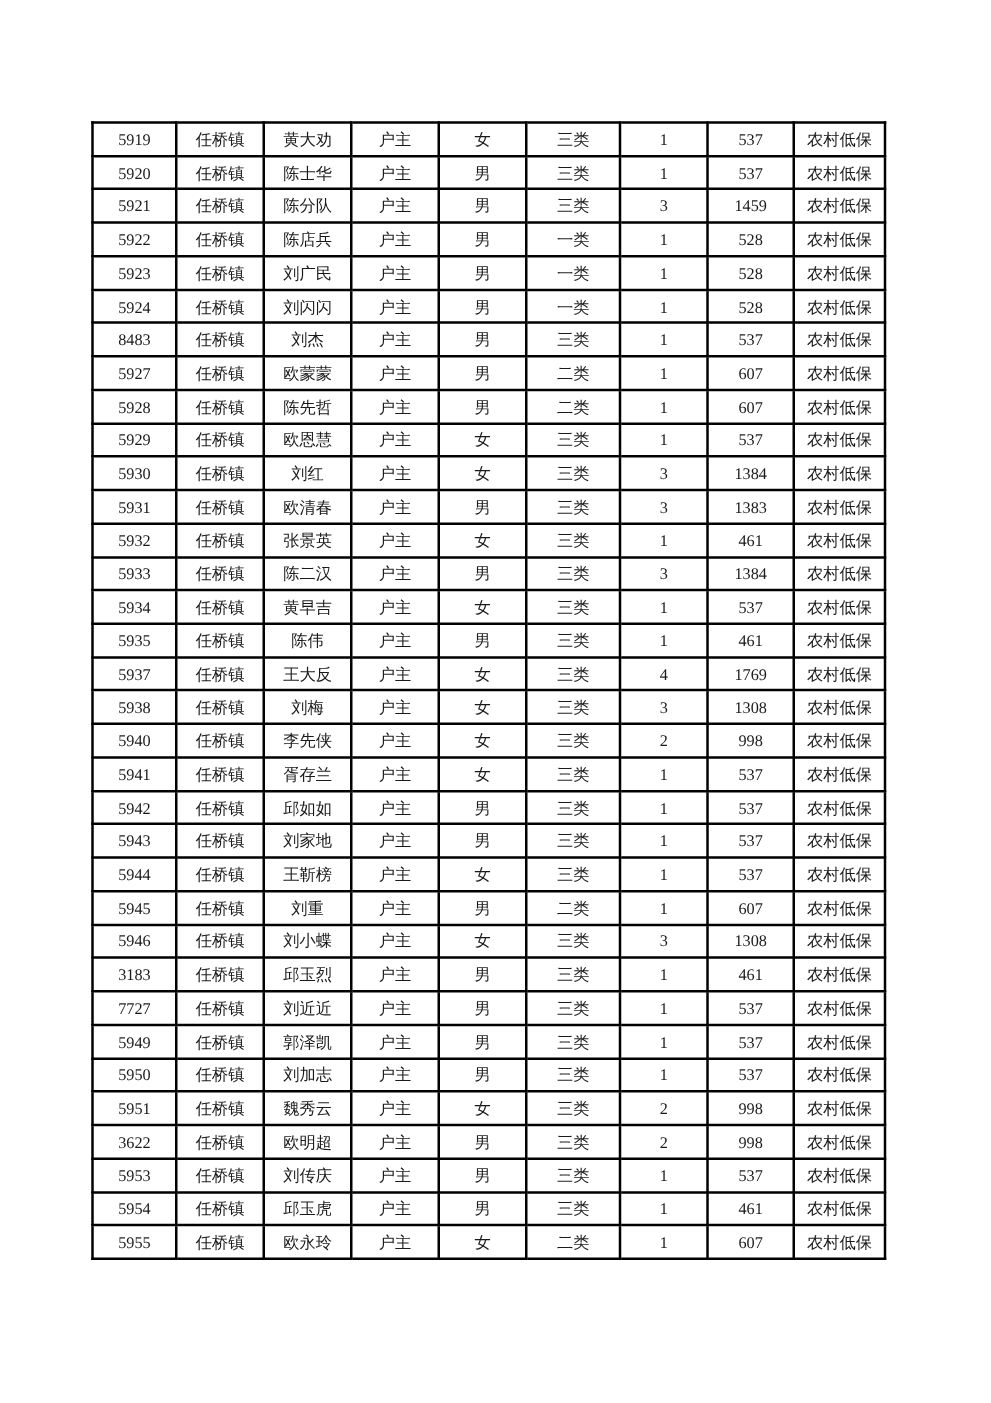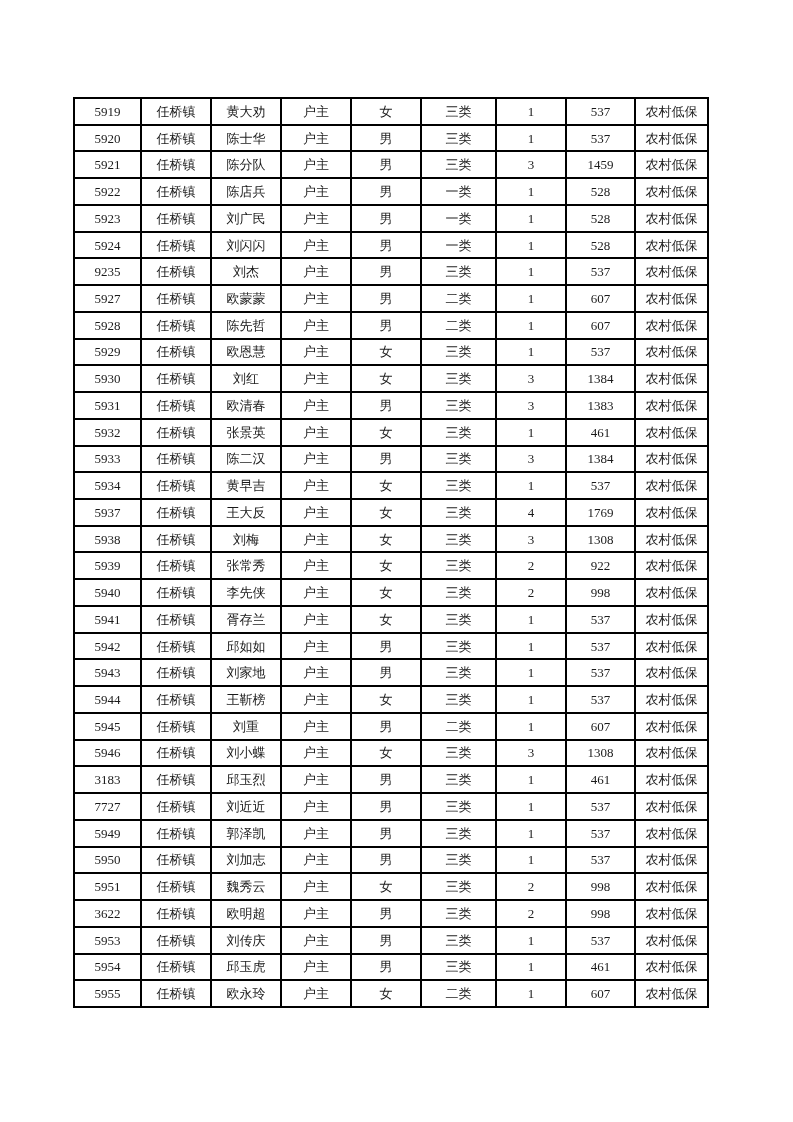--- a/index.html
+++ b/index.html
@@ -130,21 +130,21 @@
           <td>任桥镇</td>
           <td>刘闪闪</td>
           <td>户主</td>
           <td>男</td>
           <td>一类</td>
           <td>1</td>
           <td>528</td>
           <td>农村低保</td>
         </tr>
         <tr>
-          <td>9235</td>
+          <td>8483</td>
           <td>任桥镇</td>
           <td>刘杰</td>
           <td>户主</td>
           <td>男</td>
           <td>三类</td>
           <td>1</td>
           <td>537</td>
           <td>农村低保</td>
         </tr>
         <tr>
@@ -226,20 +226,31 @@
         </tr>
         <tr>
           <td>5934</td>
           <td>任桥镇</td>
           <td>黄早吉</td>
           <td>户主</td>
           <td>女</td>
           <td>三类</td>
           <td>1</td>
           <td>537</td>
+          <td>农村低保</td>
+        </tr>
+        <tr>
+          <td>5935</td>
+          <td>任桥镇</td>
+          <td>陈伟</td>
+          <td>户主</td>
+          <td>男</td>
+          <td>三类</td>
+          <td>1</td>
+          <td>461</td>
           <td>农村低保</td>
         </tr>
         <tr>
           <td>5937</td>
           <td>任桥镇</td>
           <td>王大反</td>
           <td>户主</td>
           <td>女</td>
           <td>三类</td>
           <td>4</td>
@@ -248,31 +259,20 @@
         </tr>
         <tr>
           <td>5938</td>
           <td>任桥镇</td>
           <td>刘梅</td>
           <td>户主</td>
           <td>女</td>
           <td>三类</td>
           <td>3</td>
           <td>1308</td>
-          <td>农村低保</td>
-        </tr>
-        <tr>
-          <td>5939</td>
-          <td>任桥镇</td>
-          <td>张常秀</td>
-          <td>户主</td>
-          <td>女</td>
-          <td>三类</td>
-          <td>2</td>
-          <td>922</td>
           <td>农村低保</td>
         </tr>
         <tr>
           <td>5940</td>
           <td>任桥镇</td>
           <td>李先侠</td>
           <td>户主</td>
           <td>女</td>
           <td>三类</td>
           <td>2</td>

